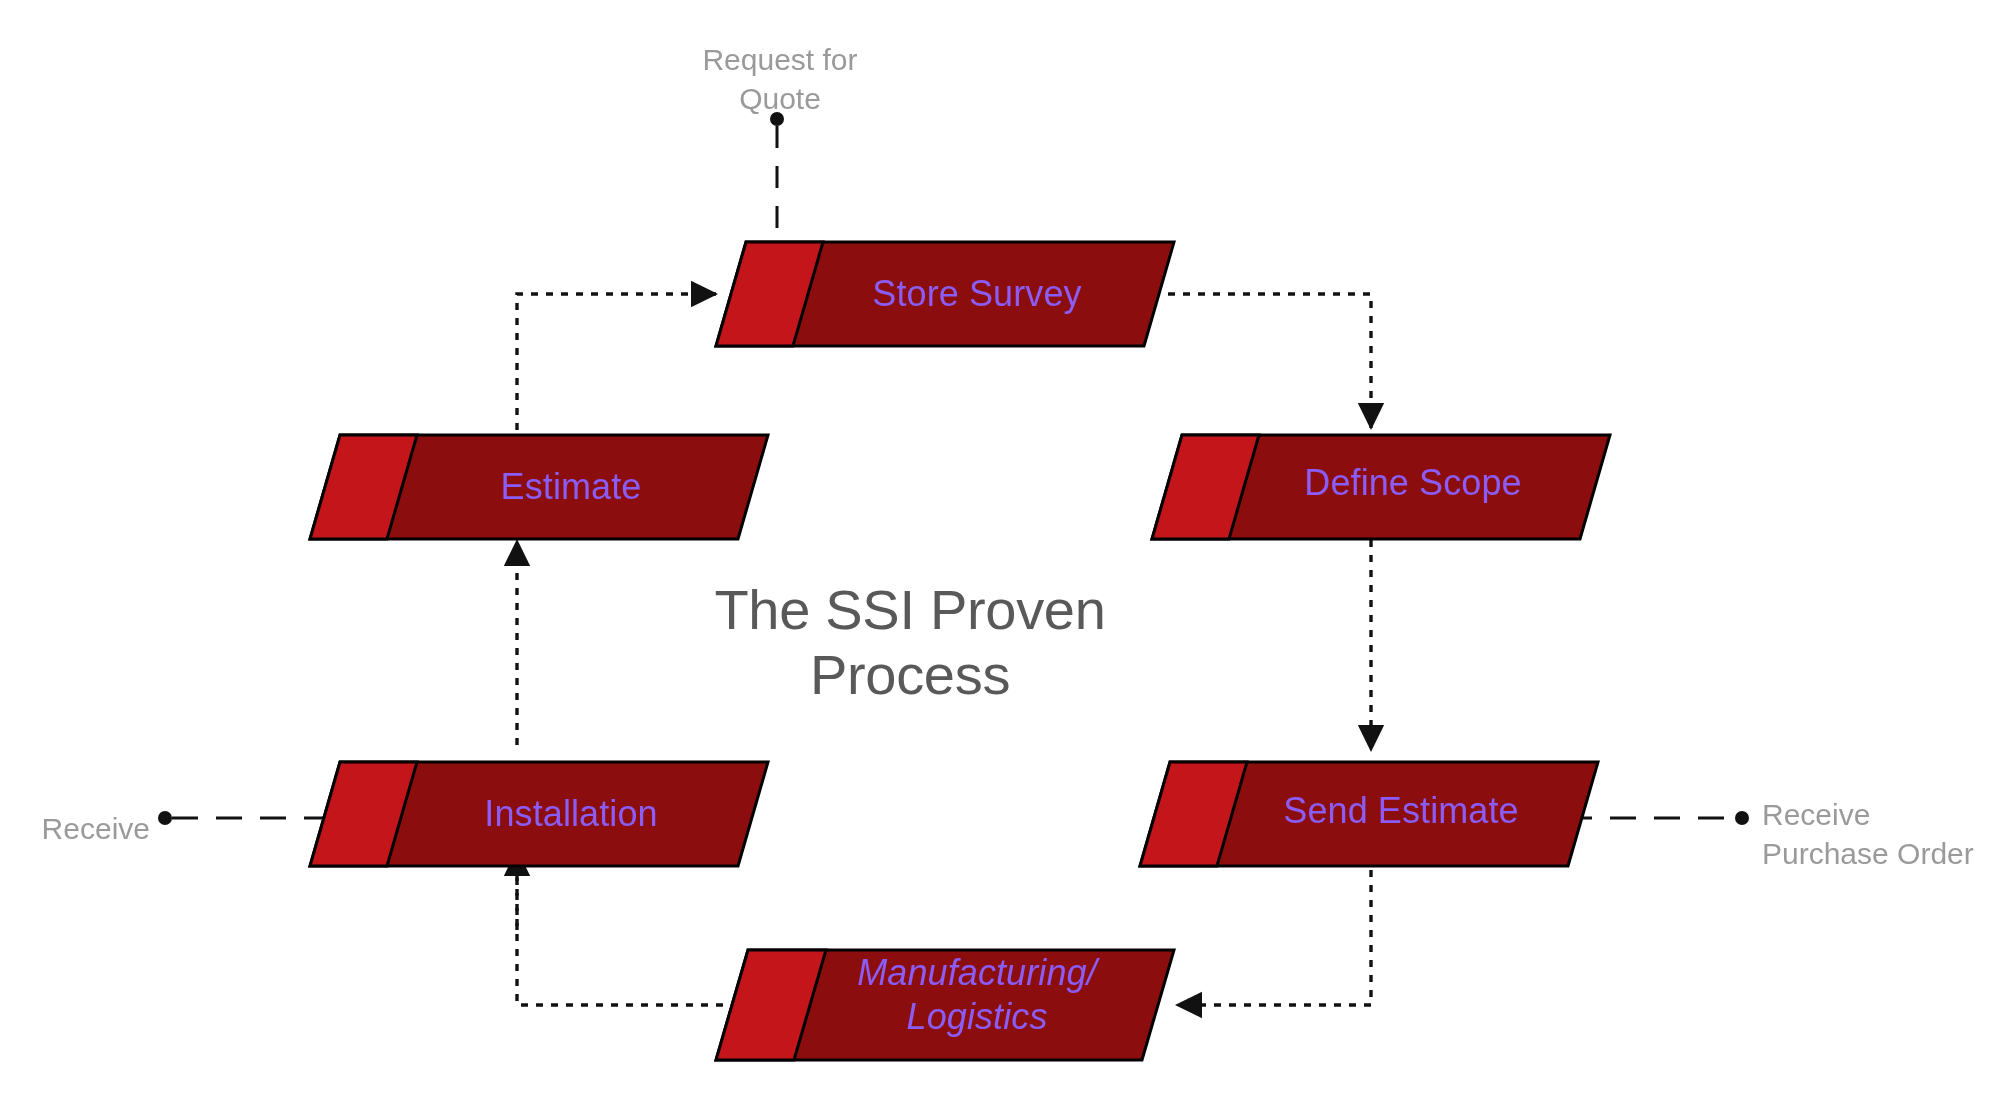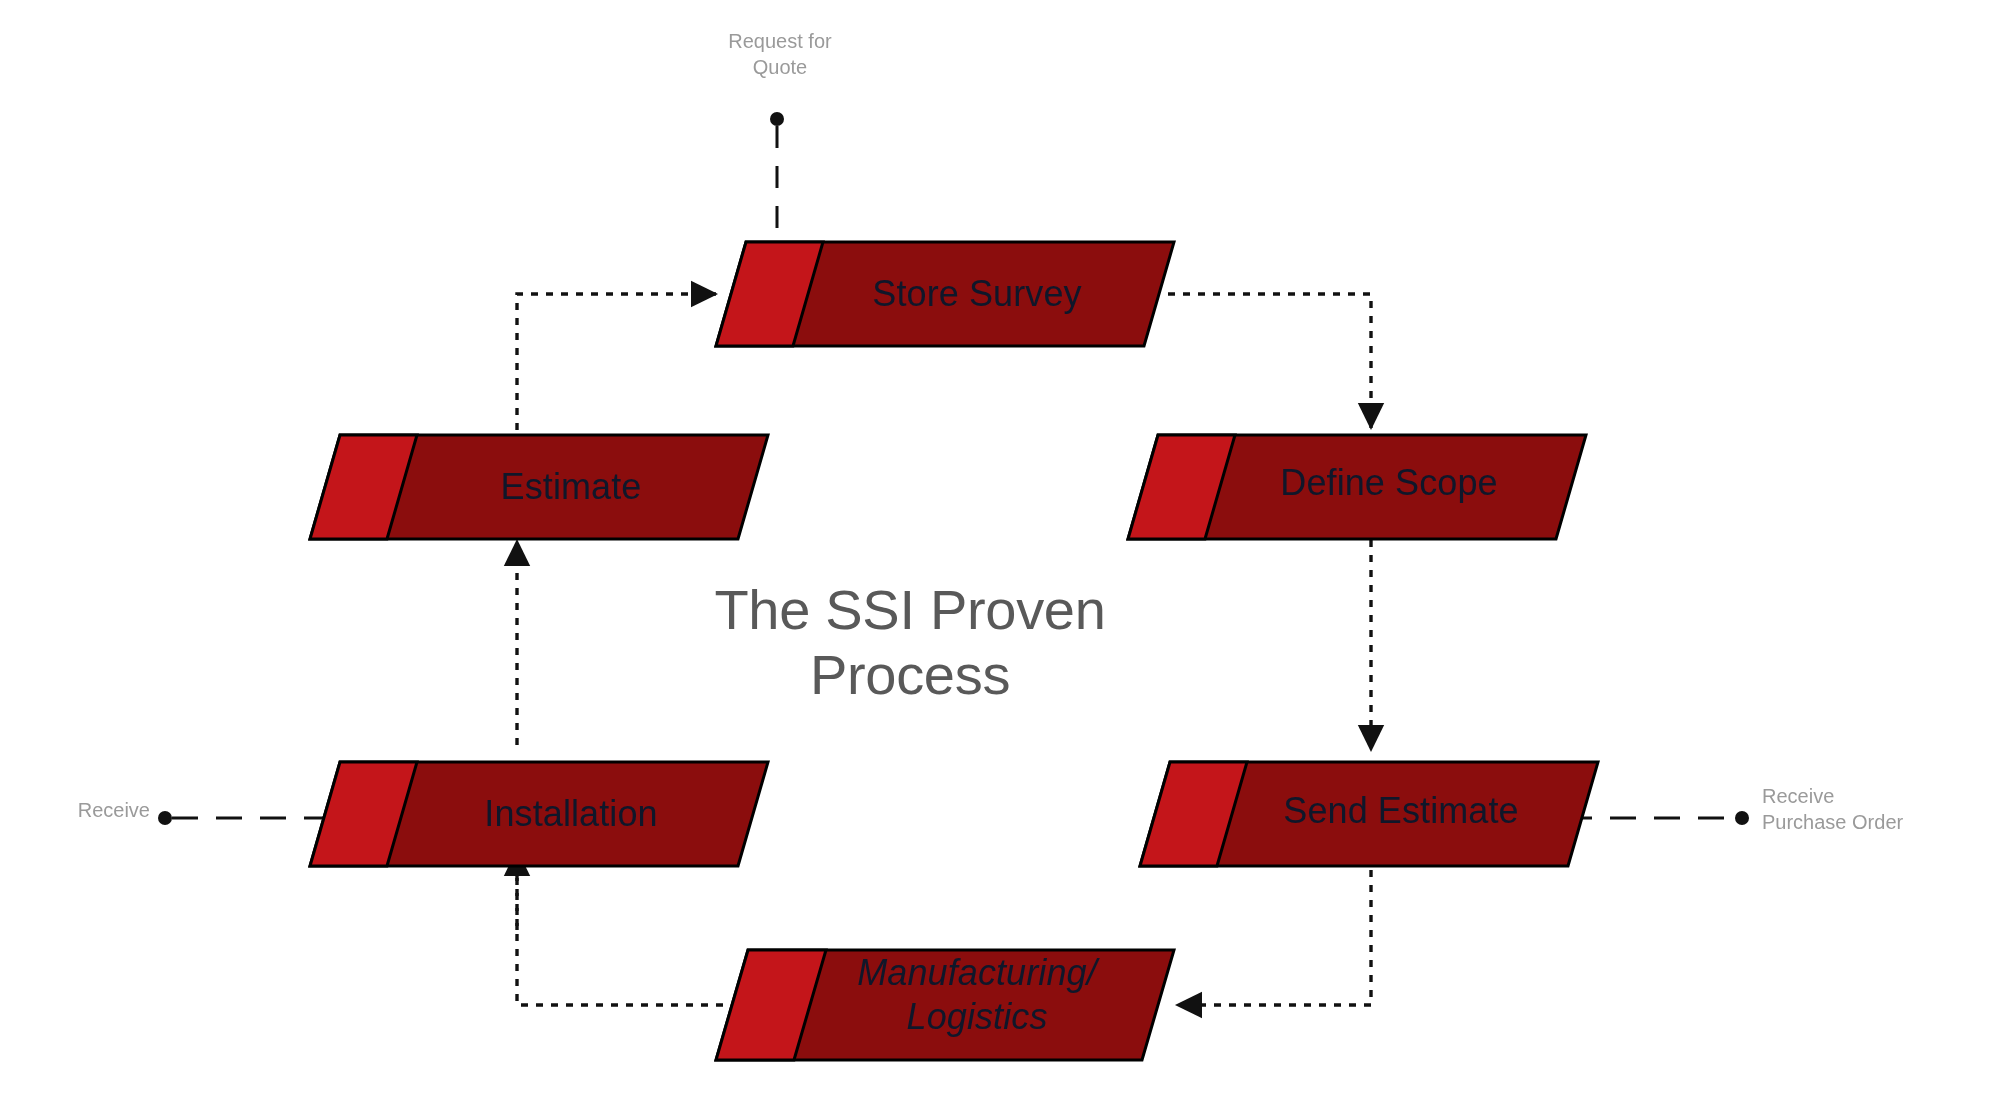--- a/index.html
+++ b/index.html
@@ -38,21 +38,21 @@
   }
   .node-label {
     position: absolute;
     left: 0;
     top: 0;
     width: 100%;
     height: 100%;
     display: flex;
     align-items: center;
     justify-content: center;
-    color: #0f172a;
+    color: #8b5cf6;
     font-size: 36px;
     font-weight: 400;
     line-height: 1.22;
     text-align: center;
     letter-spacing: 0.1px;
     white-space: pre-line;
     padding-left: 62px;
     box-sizing: border-box;
     pointer-events: none;
   }
@@ -65,23 +65,24 @@
     color: #595959;
     font-size: 56px;
     font-weight: normal;
     line-height: 1.16;
     white-space: pre-line;
     letter-spacing: -0.3px;
   }
   .edge-label {
     position: absolute;
     color: #9a9a9a;
-    font-size: 20px;
+    font-size: 30px;
     line-height: 1.3;
     white-space: pre-line;
+    margin-top: 12px;
   }
   #label-rfq {
     left: 645px;
     top: 28px;
     width: 270px;
     text-align: center;
   }
   #label-invoice {
     left: 20px;
     top: 797px;
@@ -158,21 +159,21 @@
   </svg>
 
   <div class="node" style="left:716px; top:240px; width:460px; height:108px;">
     <svg width="460" height="108" viewBox="0 0 460 108">
       <polygon points="30,2 458,2 428,106 0,106" fill="#8B0D0D" stroke="#000000" stroke-width="3"></polygon>
       <polygon points="30,2 107,2 77,106 0,106" fill="#C4151A" stroke="#000000" stroke-width="3"></polygon>
     </svg>
     <div class="node-label">Store Survey</div>
   </div>
 
-  <div class="node" style="left:1128px; top:433px; width:460px; height:100px;">
+  <div class="node" style="left:1152px; top:433px; width:460px; height:100px;">
     <svg width="460" height="108" viewBox="0 0 460 108">
       <polygon points="30,2 458,2 428,106 0,106" fill="#8B0D0D" stroke="#000000" stroke-width="3"></polygon>
       <polygon points="30,2 107,2 77,106 0,106" fill="#C4151A" stroke="#000000" stroke-width="3"></polygon>
     </svg>
     <div class="node-label">Define Scope</div>
   </div>
 
   <div class="node" style="left:1140px; top:760px; width:460px; height:102px;">
     <svg width="460" height="108" viewBox="0 0 460 108">
       <polygon points="30,2 458,2 428,106 0,106" fill="#8B0D0D" stroke="#000000" stroke-width="3"></polygon>

